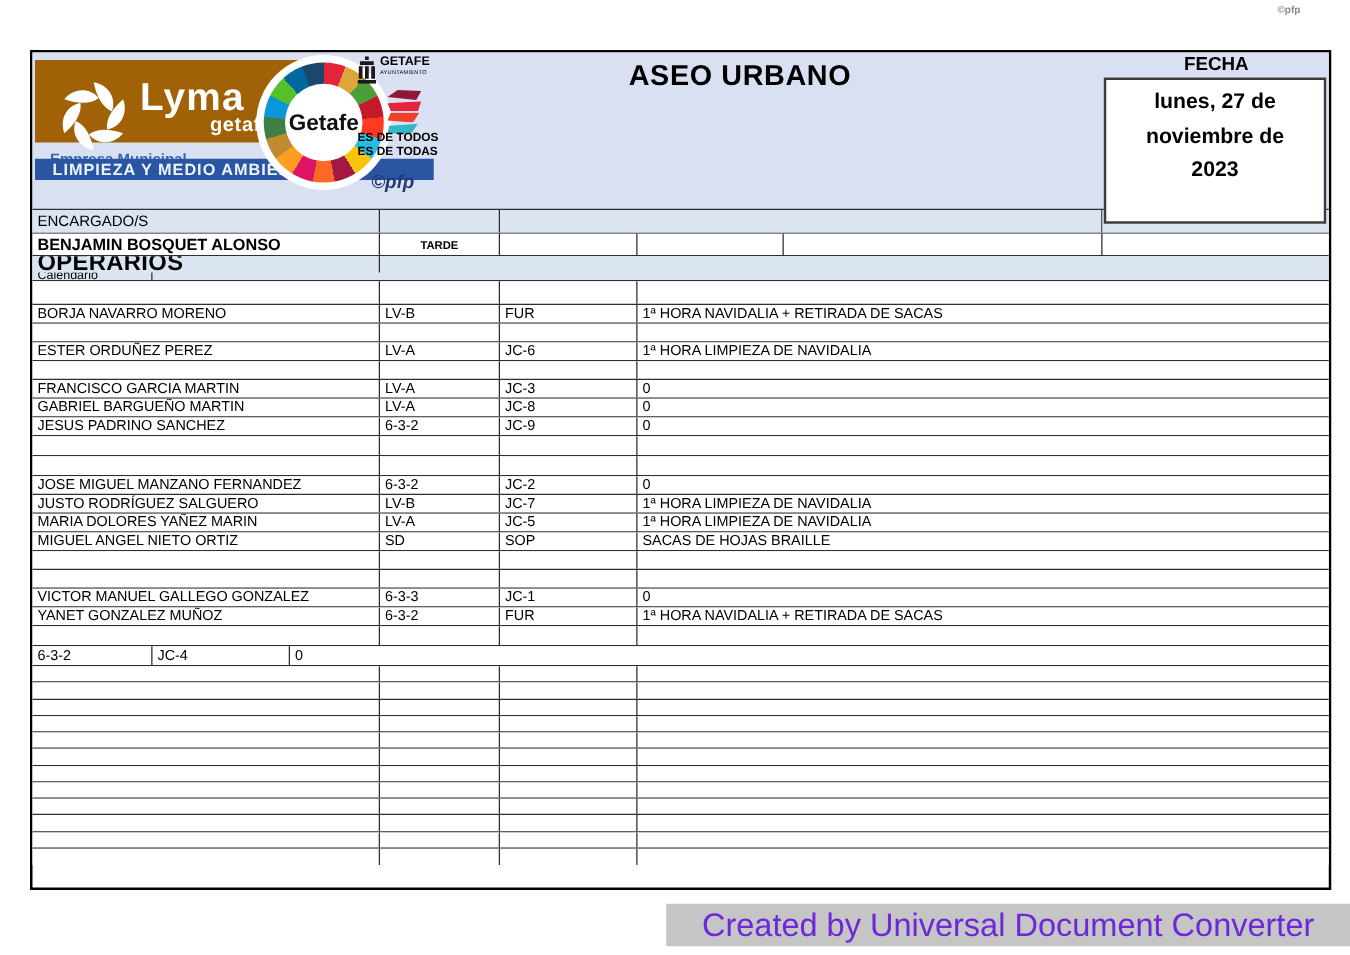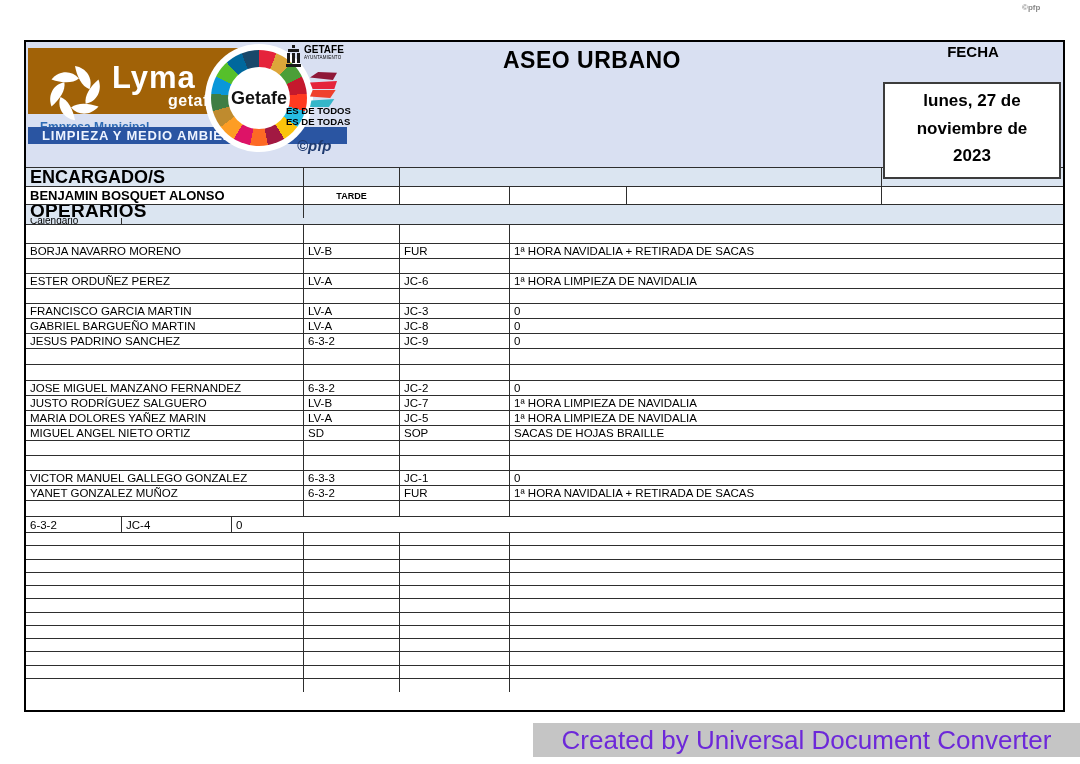--- a/index.html
+++ b/index.html
@@ -37,38 +37,38 @@
   .f1{background:#8f1838;clip-path:polygon(30% 0,100% 10%,85% 100%,0 70%);}
   .f2{background:#e5243b;clip-path:polygon(0 20%,100% 0,90% 100%,10% 100%);}
   .f3{background:#ef402d;clip-path:polygon(10% 0,95% 0,75% 100%,0 80%);}
   .f4{background:#35b6c9;clip-path:polygon(5% 20%,90% 0,70% 100%,0 100%);}
   .slogan{position:absolute;left:260px;top:63px;font-weight:bold;font-size:9.5px;line-height:11px;z-index:3;}
   .pfp{position:absolute;left:271px;top:95px;font-weight:bold;font-style:italic;font-size:15px;color:#1e3a70;z-index:3;}
   .titles{position:absolute;left:330px;top:0;width:472px;height:162px;text-align:center;}
   .t-service{position:absolute;left:0;right:0;top:5px;font-weight:bold;font-size:23px;letter-spacing:.5px;}
   .t-zone{position:absolute;left:0;right:0;top:58px;font-weight:bold;font-size:31px;letter-spacing:1px;}
   .fecha-label{position:absolute;left:857px;top:1px;width:180px;text-align:center;font-weight:bold;font-size:15px;}
-  .fecha-box{position:absolute;left:857px;top:20px;width:178px;height:97px;background:#fff;border:2px solid #3c3c3c;
-             box-sizing:border-box;font-weight:bold;font-size:17px;line-height:1.62;text-align:center;padding:3px 14px 0 14px;margin-top:20px;}
+  .fecha-box{position:absolute;left:857px;top:20px;width:178px;height:117px;background:#fff;border:2px solid #3c3c3c;
+             box-sizing:border-box;font-weight:bold;font-size:17px;line-height:1.62;text-align:center;padding:3px 14px 0 14px;}
   
   .r{display:flex;border-bottom:1px solid #2e2e2e;box-sizing:border-box;background:#fff;}
   .r:last-child{border-bottom:none;}
   .c{border-right:1px solid #2e2e2e;box-sizing:border-box;overflow:hidden;white-space:nowrap;display:flex;align-items:center;}
   .ca{width:278px;padding-left:4px;}
   .cb{width:96px;justify-content:flex-start;padding-left:4px;}
   .cb.center{justify-content:center;padding-left:0;}
   .cc{width:110px;padding-left:4px;}
   .cd{width:117px;}
   .ce{width:255px;}
   .cf{flex:1;border-right:none;}
   .cm-ence{width:482px;}
   .cm-span{flex:1;border-right:none;padding-left:4px;}
   .h19{height:19px;} .h18{height:18px;} .h20{height:20px;flex-direction:column;} .h15{height:15px;} .h16{height:16px;} .h13{height:13.25px;}
   .blue{background:#dbe5f1;}
-  .sec-label{font-weight:bold;font-size:18px;}
+  .sec-label{font-weight:normal;font-size:12px;}
   .op-label{font-weight:bold;font-size:19px;letter-spacing:.3px;}
   .enc-name{font-weight:bold;font-size:13px;}
   .shift{font-weight:bold;font-size:9px;}
   .colhead{font-size:10px;}
   .cell-txt{font-size:11.5px;}
   
   .watermark{position:absolute;left:533px;top:723px;width:547px;height:34px;background:#c5c5c5;color:#6d28d9;
              font-size:26px;display:flex;align-items:center;justify-content:center;white-space:nowrap;}
 </style>
 </head>

